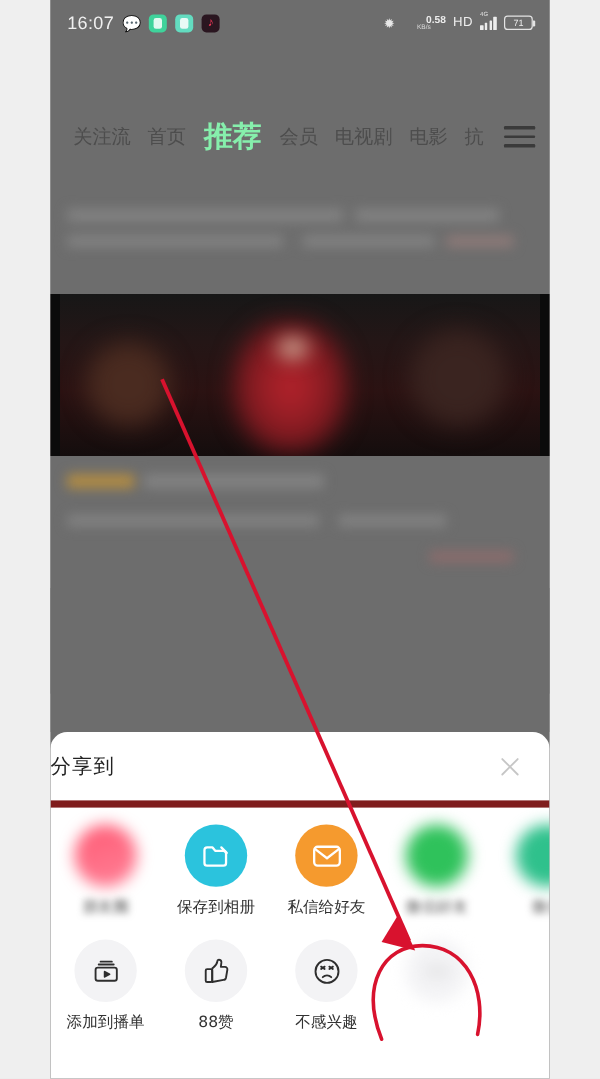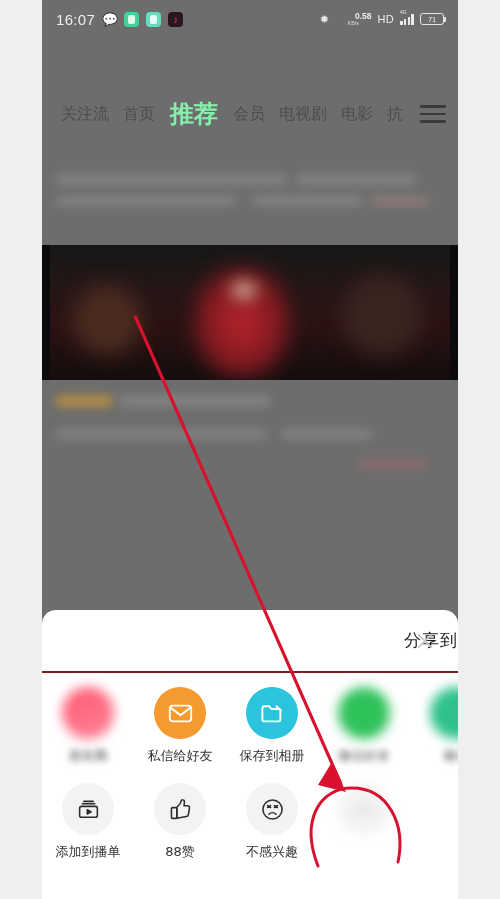--- a/index.html
+++ b/index.html
@@ -127,21 +127,21 @@
   .sheet-gapcard { position:absolute; left:0; top:350px; width:416px; height:120px;
                background:#6d6d6d; }
 
   
   .sheet {
     position: absolute; left: 0; bottom: 0; width: 416px; height: 289px;
     background: #fff; border-radius: 14px 14px 0 0; overflow: hidden;
   }
   .sheet-head {
     position: relative; height: 63px; display: flex; align-items: center;
-    justify-content: flex-end; border-bottom: 2px solid #7f1d1d;
+    justify-content: flex-start; border-bottom: 6px solid #7f1d1d;
   }
   .sheet-title { font-size: 17px; color: #222; letter-spacing: 1px;
                  font-family: "DejaVu Sans", sans-serif; }
   .sheet-close { position: absolute; right: 22px; top: 50%; transform: translateY(-50%);
                  width: 22px; height: 22px; }
   .row { display: flex; padding: 14px 0 4px 0; }
   .item { width: 92px; flex: none; display: flex; flex-direction: column;
           align-items: center; gap: 8px; }
   .item-icon { width: 52px; height: 52px; border-radius: 50%;
                display: flex; align-items: center; justify-content: center; }
@@ -246,36 +246,36 @@
           </svg>
         </span>
       </div>
 
       <div class="row row1">
         <div class="item blurred">
           <div class="item-icon ic-pink"></div>
           <div class="item-label">朋友圈</div>
         </div>
         <div class="item">
+          <div class="item-icon ic-cyan">
+            <svg width="27" height="27" viewBox="0 0 24 24" fill="none" stroke="#fff" stroke-width="1.7" stroke-linecap="round" stroke-linejoin="round">
+              <path d="M3 7.5a2 2 0 0 1 2-2h4l2 2.5h6a2 2 0 0 1 2 2v7a2 2 0 0 1-2 2H5a2 2 0 0 1-2-2z"></path>
+              <path d="M15.5 5.5 L19.5 9.5"></path>
+            </svg>
+          </div>
+          <div class="item-label">保存到相册</div>
+        </div>
+        <div class="item">
           <div class="item-icon ic-orange">
             <svg width="27" height="27" viewBox="0 0 24 24" fill="none" stroke="#fff" stroke-width="1.7" stroke-linecap="round" stroke-linejoin="round">
               <rect x="2.5" y="5" width="19" height="14" rx="2.5"></rect>
               <path d="M3.5 7 L12 13.5 L20.5 7"></path>
             </svg>
           </div>
           <div class="item-label">私信给好友</div>
-        </div>
-        <div class="item">
-          <div class="item-icon ic-cyan">
-            <svg width="27" height="27" viewBox="0 0 24 24" fill="none" stroke="#fff" stroke-width="1.7" stroke-linecap="round" stroke-linejoin="round">
-              <path d="M3 7.5a2 2 0 0 1 2-2h4l2 2.5h6a2 2 0 0 1 2 2v7a2 2 0 0 1-2 2H5a2 2 0 0 1-2-2z"></path>
-              <path d="M15.5 5.5 L19.5 9.5"></path>
-            </svg>
-          </div>
-          <div class="item-label">保存到相册</div>
         </div>
         <div class="item blurred">
           <div class="item-icon ic-wx"></div>
           <div class="item-label">微信好友</div>
         </div>
         <div class="item blurred">
           <div class="item-icon ic-wx2"></div>
           <div class="item-label">微信</div>
         </div>
       </div>

